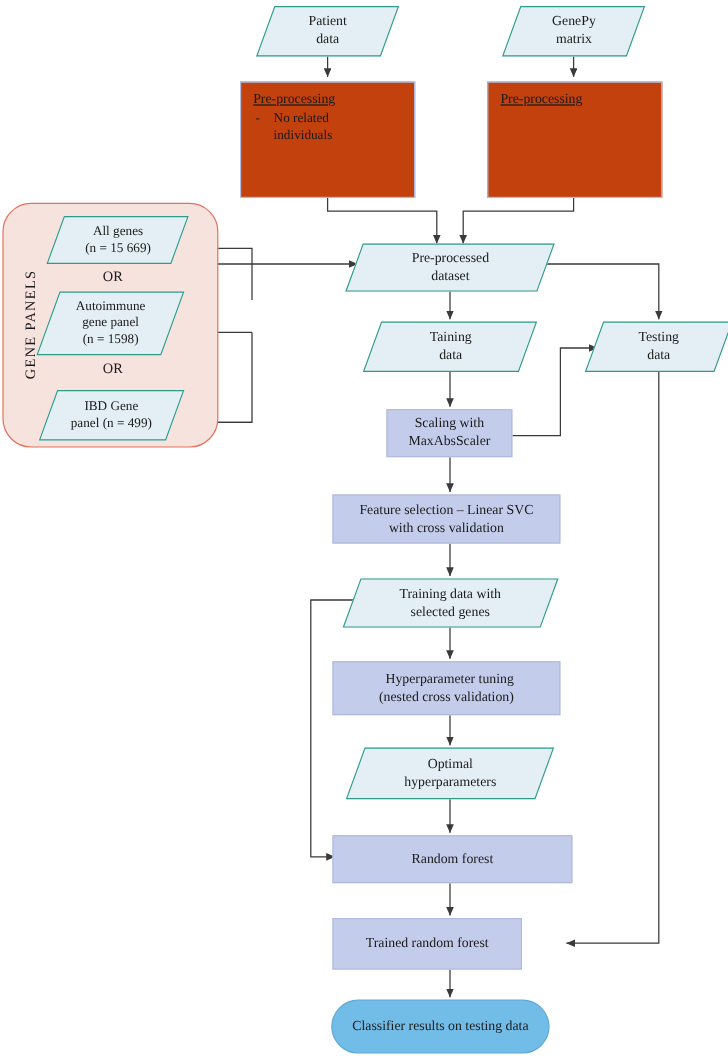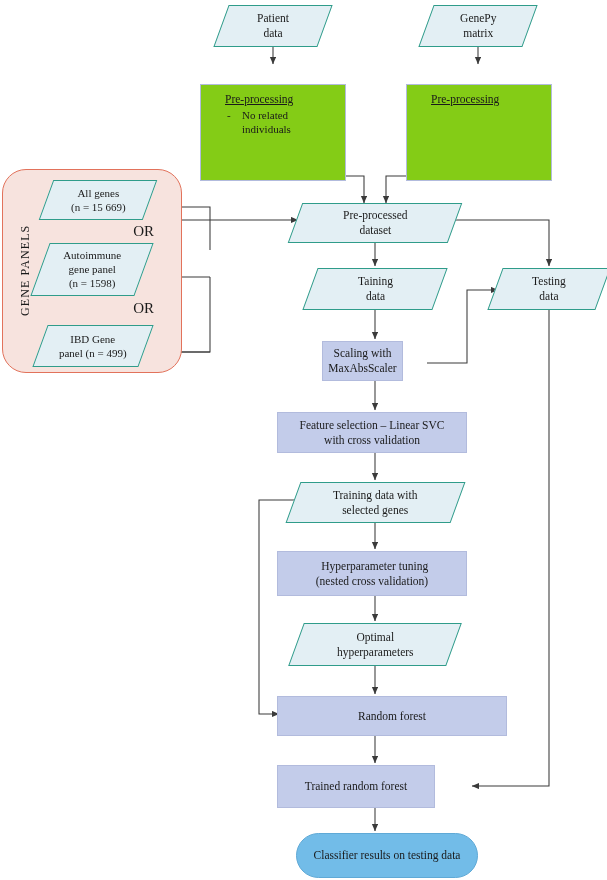--- a/index.html
+++ b/index.html
@@ -50,26 +50,25 @@
   .proc {
     background: #c3ccea;
     border: 1px solid #b2bbdd;
   }
   .proc > .lbl {
     display: block;
     white-space: pre-line;
   }
   
   .prebox {
-    background: #84cc16;
+    background: #c2410c;
     border: 1px solid #b2bbdd;
     display: block;
-    padding: 7px 8px 6px 24px;
+    padding: 7px 8px 6px 10px;
     text-align: left;
-    margin-top: 16px;
   }
   .prebox .ptitle {
     text-decoration: underline;
     font-size: 11.5px;
     display: block;
     margin-bottom: 1px;
   }
   .prebox ul {
     list-style: none;
     margin: 0;
@@ -106,22 +105,22 @@
     position: absolute;
     writing-mode: vertical-rl;
     transform: rotate(180deg);
     letter-spacing: 1.1px;
     font-size: 12px;
     text-align: center;
     white-space: nowrap;
   }
   .or-label {
     position: absolute;
-    font-size: 15px;
-    text-align: right;
+    font-size: 12px;
+    text-align: center;
     width: 120px;
   }
   .lbl { font-size: 11.5px; }
   .lbl-sm { font-size: 11px; }
 </style>
 </head>
 <body>
 
 <div id="canvas">
 
@@ -234,21 +233,21 @@
   <div class="node para" style="left:310px; top:268px; width:130px; height:42px;">
     <span class="lbl">Taining
 data</span>
   </div>
 
   <div class="node para" style="left:495px; top:268px; width:108px; height:42px;">
     <span class="lbl">Testing
 data</span>
   </div>
 
-  <div class="node proc" style="left:322px; top:341px; width:81px; height:40px;">
+  <div class="node proc" style="left:322px; top:341px; width:105px; height:40px;">
     <span class="lbl">Scaling with
 MaxAbsScaler</span>
   </div>
 
   <div class="node proc" style="left:277px; top:412px; width:190px; height:41px;justify-content:center;">
     <span class="lbl">Feature selection – Linear SVC
 with cross validation</span>
   </div>
 
   <div class="node para" style="left:293px; top:482px; width:165px; height:41px;">
@@ -259,26 +258,26 @@
   <div class="node proc" style="left:277px; top:551px; width:190px; height:45px;text-align:right;">
     <span class="lbl">Hyperparameter tuning
 (nested cross validation)</span>
   </div>
 
   <div class="node para" style="left:296px; top:623px; width:158px; height:43px;">
     <span class="lbl">Optimal
 hyperparameters</span>
   </div>
 
-  <div class="node proc" style="left:277px; top:696px; width:230px; height:40px;">
+  <div class="node proc" style="left:277px; top:696px; width:200px; height:40px;">
     <span class="lbl">Random forest</span>
   </div>
 
   <div class="node proc" style="left:277px; top:765px; width:158px; height:43px;">
     <span class="lbl">Trained random forest</span>
   </div>
 
-  <div class="node terminator" style="left:296px; top:833px; width:182px; height:45px;text-align:center;">
+  <div class="node terminator" style="left:276px; top:833px; width:182px; height:45px;text-align:center;">
     <span class="lbl">Classifier results on testing
 data</span>
   </div>
 
 </div>
 
 </body></html>

